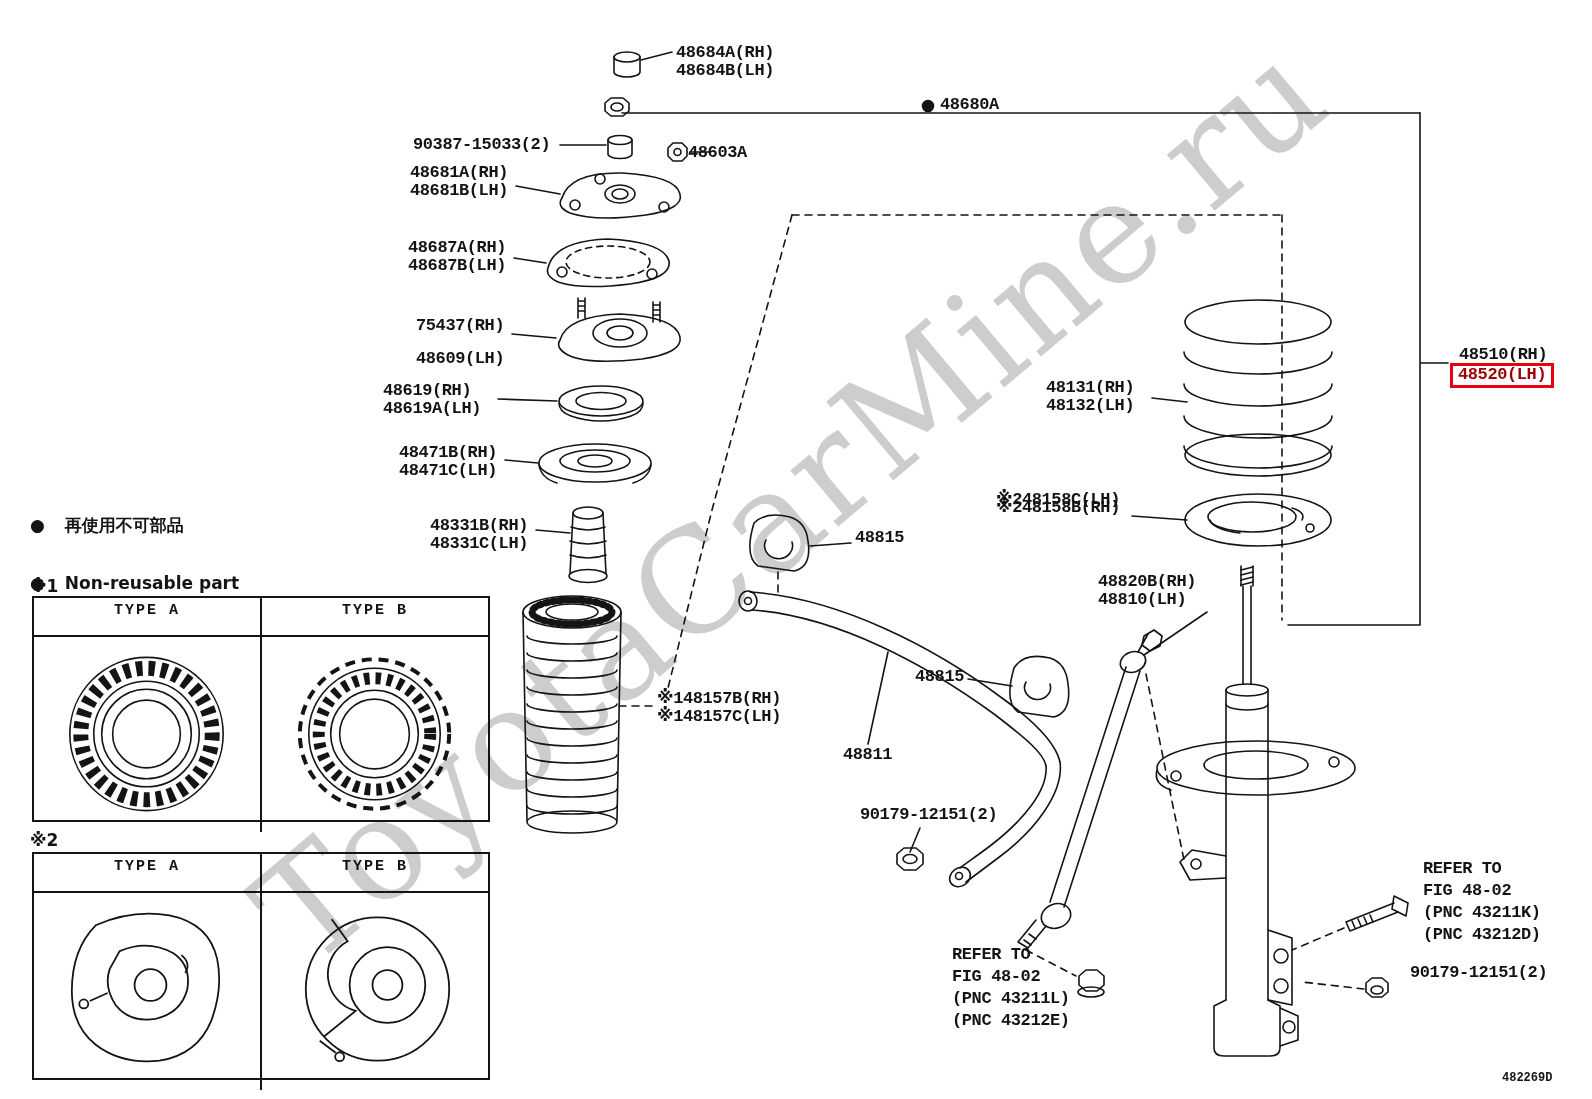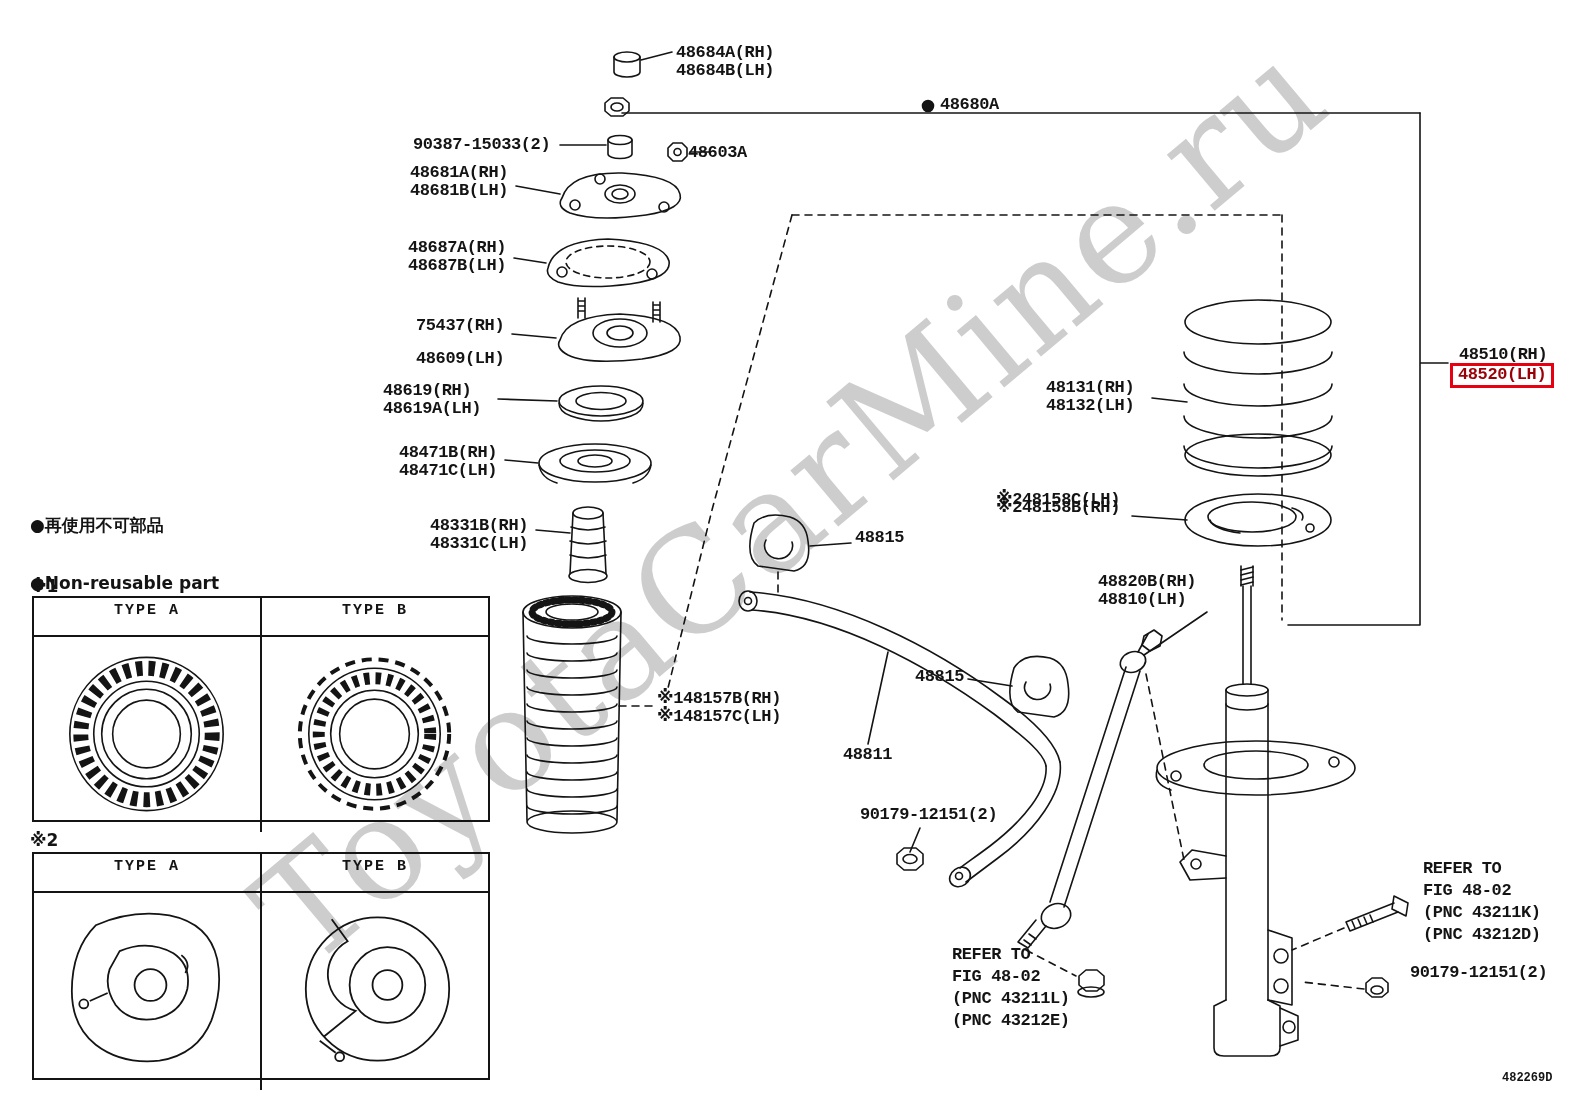--- a/index.html
+++ b/index.html
@@ -12,21 +12,21 @@
     position:absolute; left:-40px; top:420px; width:1660px; text-align:center;
     font-family:"DejaVu Serif","Liberation Serif",serif;
     font-size:142px; color:rgba(90,90,90,0.30); letter-spacing:2px;
     transform:rotate(-40deg); pointer-events:none; white-space:nowrap;
   }
   svg.art { position:absolute; left:0; top:0; width:1592px; height:1099px; }
   .lbl {
     position:absolute; font-weight:700; font-size:17px; line-height:1.06;
     color:#141414; white-space:nowrap; letter-spacing:-0.4px;
   }
-  .lbl .gap { margin-left:0; }
+  .lbl .gap { margin-left:20px; }
   .sans { font-family:"DejaVu Sans","Liberation Sans",sans-serif; letter-spacing:0; }
   .red-box {
     display:inline-block; border:3px solid #e60012; color:#9a0007;
     padding:0 5px 1px 5px; background:#fff;
   }
   .doc-code { font-size:12px; letter-spacing:0; }
   .ptable { position:absolute; border:2px solid #141414; background:transparent; }
   .thead { display:flex; height:39px; border-bottom:2px solid #141414; }
   .thcell {
     flex:1; text-align:center; font-weight:700; font-size:15px; letter-spacing:2px;

